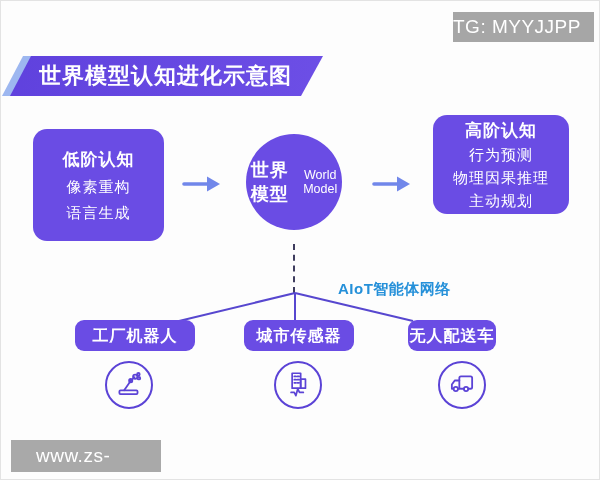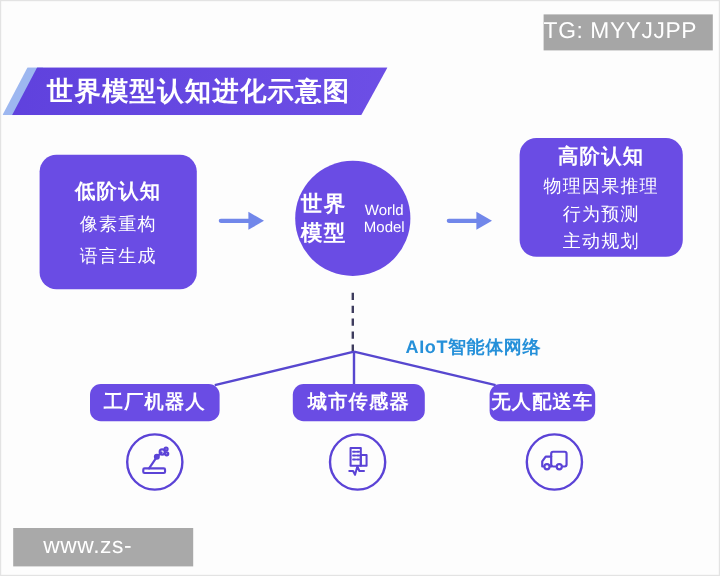--- a/index.html
+++ b/index.html
@@ -61,21 +61,21 @@
   .aiot-label{
     position:absolute;left:337px;top:279px;font-size:15px;font-weight:bold;
     color:#2590d9;letter-spacing:.5px;
   }
   
   .node-label{
     position:absolute;top:319px;height:31px;line-height:31px;border-radius:9px;
     background:#6a4ce4;color:#fff;font-size:16px;font-weight:bold;
     text-align:center;letter-spacing:1px;
   }
-  .node-label-1{left:74px;width:108px;}
+  .node-label-1{left:74px;width:120px;}
   .node-label-2{left:243px;width:110px;}
   .node-label-3{left:407px;width:88px;}
   
   .icon-circle{
     position:absolute;top:360px;width:48px;height:48px;border-radius:50%;
     border:2px solid #5b43d6;box-sizing:border-box;background:#fdfdfd;
     display:flex;align-items:center;justify-content:center;
   }
   .icon-circle-1{left:104px;}
   .icon-circle-2{left:273px;}
@@ -114,22 +114,22 @@
     <div class="circle-sub">World Model</div>
   </div>
 
   <svg class="arrow arrow-2" viewBox="0 0 40 24">
     <path d="M2 12 H27" stroke="#7187ea" stroke-width="3.6" stroke-linecap="round" fill="none"></path>
     <polygon points="25,4.5 38,12 25,19.5" fill="#7187ea"></polygon>
   </svg>
 
   <div class="flow-box box-high">
     <div class="box-title">高阶认知</div>
+    <div class="box-line">行为预测</div>
     <div class="box-line">物理因果推理</div>
-    <div class="box-line">行为预测</div>
     <div class="box-line">主动规划</div>
   </div>
 
   <div class="dotted-connector"></div>
 
   <svg class="fan-lines" viewBox="0 0 420 34">
     <path d="M204 2 L88 30" stroke="#5747cf" stroke-width="2" fill="none"></path>
     <path d="M204 2 L204 30" stroke="#5747cf" stroke-width="2" fill="none"></path>
     <path d="M204 2 L322 30" stroke="#5747cf" stroke-width="2" fill="none"></path>
   </svg>

